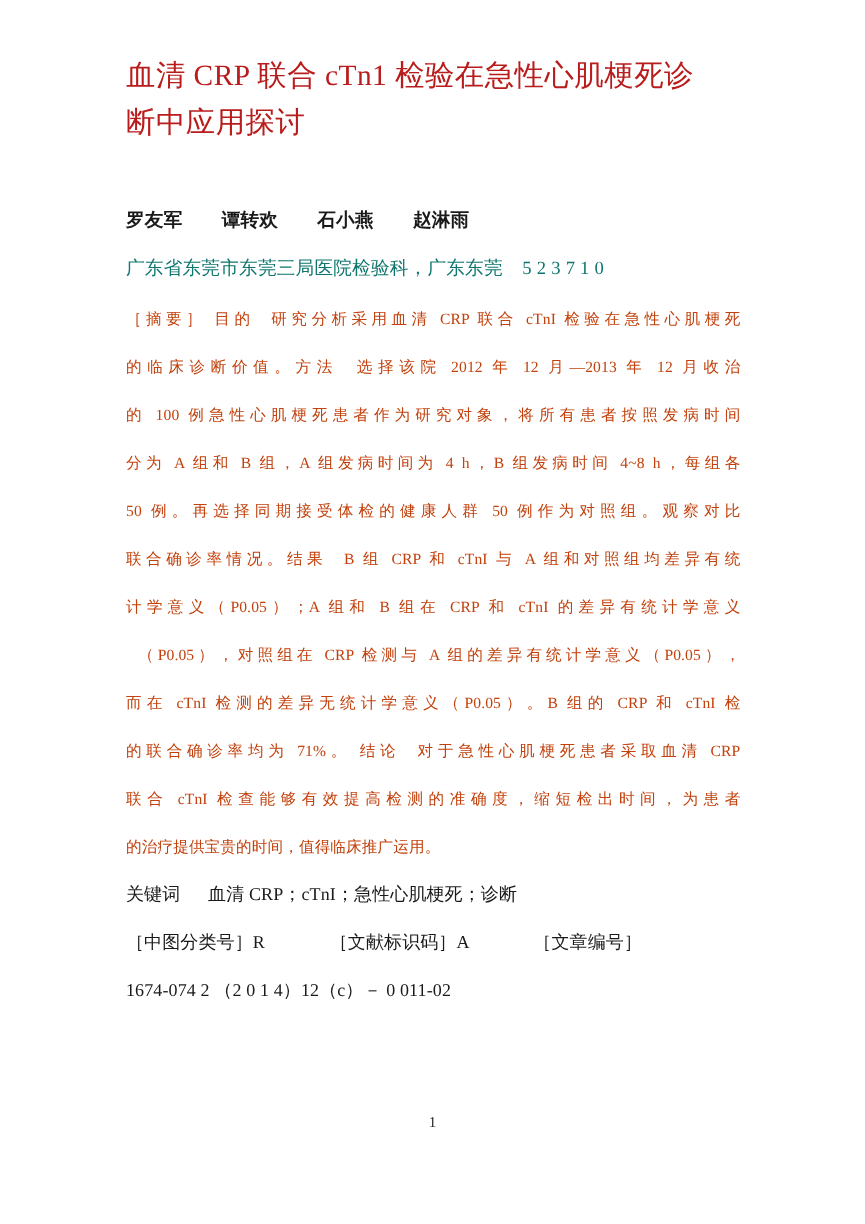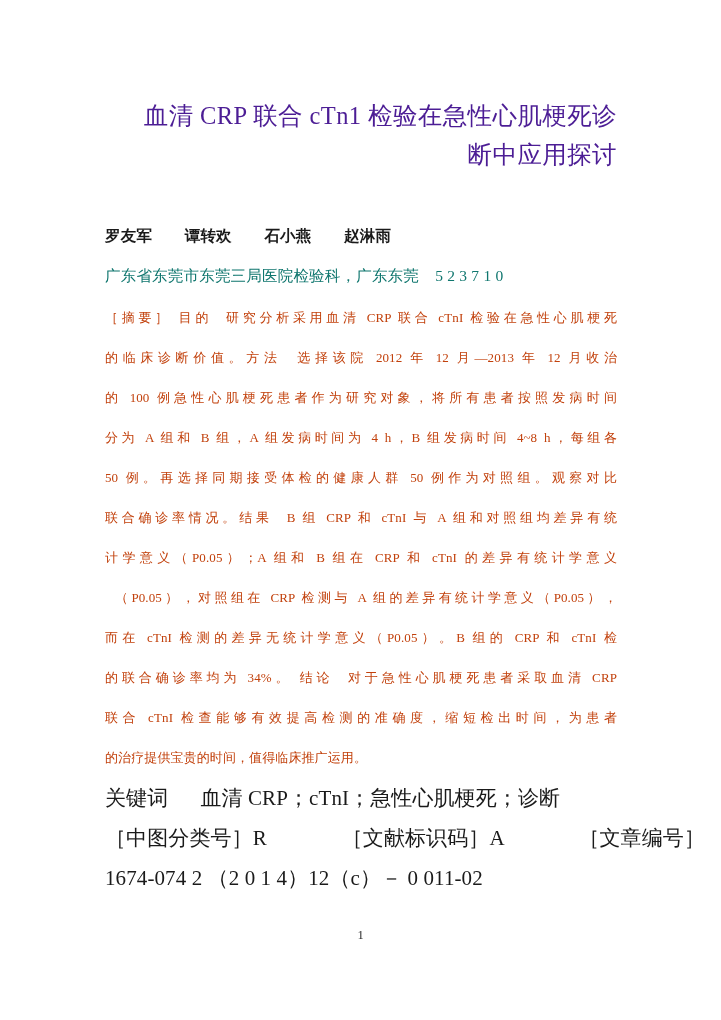--- a/index.html
+++ b/index.html
@@ -23,27 +23,27 @@
   .content {
     position: absolute;
     left: 105px;
     top: 0;
     width: 512px;
   }
 
   
   .doc-title {
     margin: 0;
-    padding-top: 96px;
+    padding-top: 44px;
     font-size: 24.5px;
     font-weight: normal;
     line-height: 39px;
-    text-align: right;
+    text-align: left;
     letter-spacing: 0.4px;
-    color: #4c1d95;
+    color: #b91c1c;
   }
 
   
   .authors {
     margin: 0;
     padding-top: 42px;
     font-size: 15.5px;
     line-height: 40px;
     letter-spacing: 0.2px;
     white-space: pre;
@@ -76,21 +76,21 @@
   }
   .line.nostretch {
     text-align-last: left;
   }
   .line.indent {
     text-indent: 10px;
   }
 
   
   .keywords, .codes, .artnum {
-    font-size: 21px;
+    font-size: 15px;
     line-height: 40px;
     height: 40px;
     letter-spacing: 0.1px;
     white-space: pre;
     color: #1a1a1a;
   }
 
   
   .page-number {
     position: absolute;
@@ -121,21 +121,21 @@
     <div class="abstract">
       <div class="line">［摘要］ 目的  研究分析采用血清 CRP 联合 cTnI 检验在急性心肌梗死</div>
       <div class="line">的临床诊断价值。方法  选择该院 2012 年 12 月—2013 年 12 月收治</div>
       <div class="line">的 100 例急性心肌梗死患者作为研究对象，将所有患者按照发病时间</div>
       <div class="line">分为 A 组和 B 组，A 组发病时间为 4 h，B 组发病时间 4~8 h，每组各</div>
       <div class="line">50 例。再选择同期接受体检的健康人群 50 例作为对照组。观察对比</div>
       <div class="line">联合确诊率情况。结果  B 组 CRP 和 cTnI 与 A 组和对照组均差异有统</div>
       <div class="line">计学意义（P0.05）；A 组和 B 组在 CRP 和 cTnI 的差异有统计学意义</div>
       <div class="line indent">（P0.05），对照组在 CRP 检测与 A 组的差异有统计学意义（P0.05），</div>
       <div class="line">而在 cTnI 检测的差异无统计学意义（P0.05）。B 组的 CRP 和 cTnI 检</div>
-      <div class="line">的联合确诊率均为 34%。 结论  对于急性心肌梗死患者采取血清 CRP</div>
+      <div class="line">的联合确诊率均为 71%。 结论  对于急性心肌梗死患者采取血清 CRP</div>
       <div class="line">联合 cTnI 检查能够有效提高检测的准确度，缩短检出时间，为患者</div>
       <div class="line nostretch">的治疗提供宝贵的时间，值得临床推广运用。</div>
     </div>
 
     <div class="keywords">关键词      血清 CRP；cTnI；急性心肌梗死；诊断</div>
 
     <div class="codes">［中图分类号］R              ［文献标识码］A              ［文章编号］</div>
 
     <div class="artnum">1674-074 2 （2 0 1 4）12（c）－ 0 011-02</div>
 

